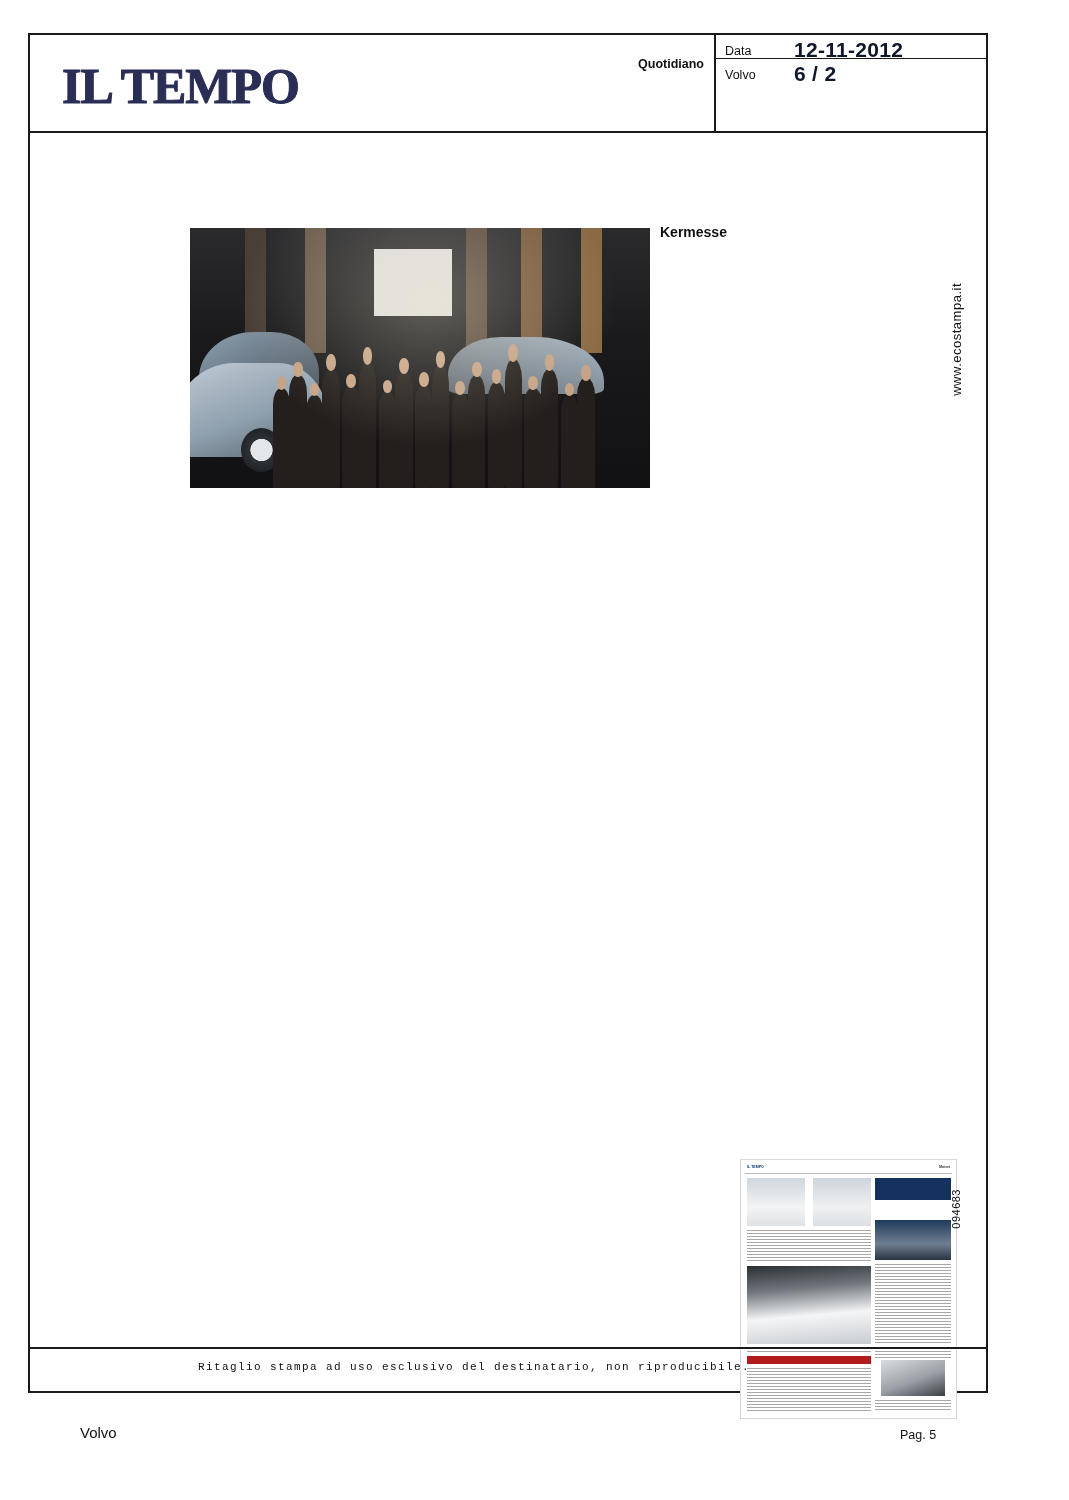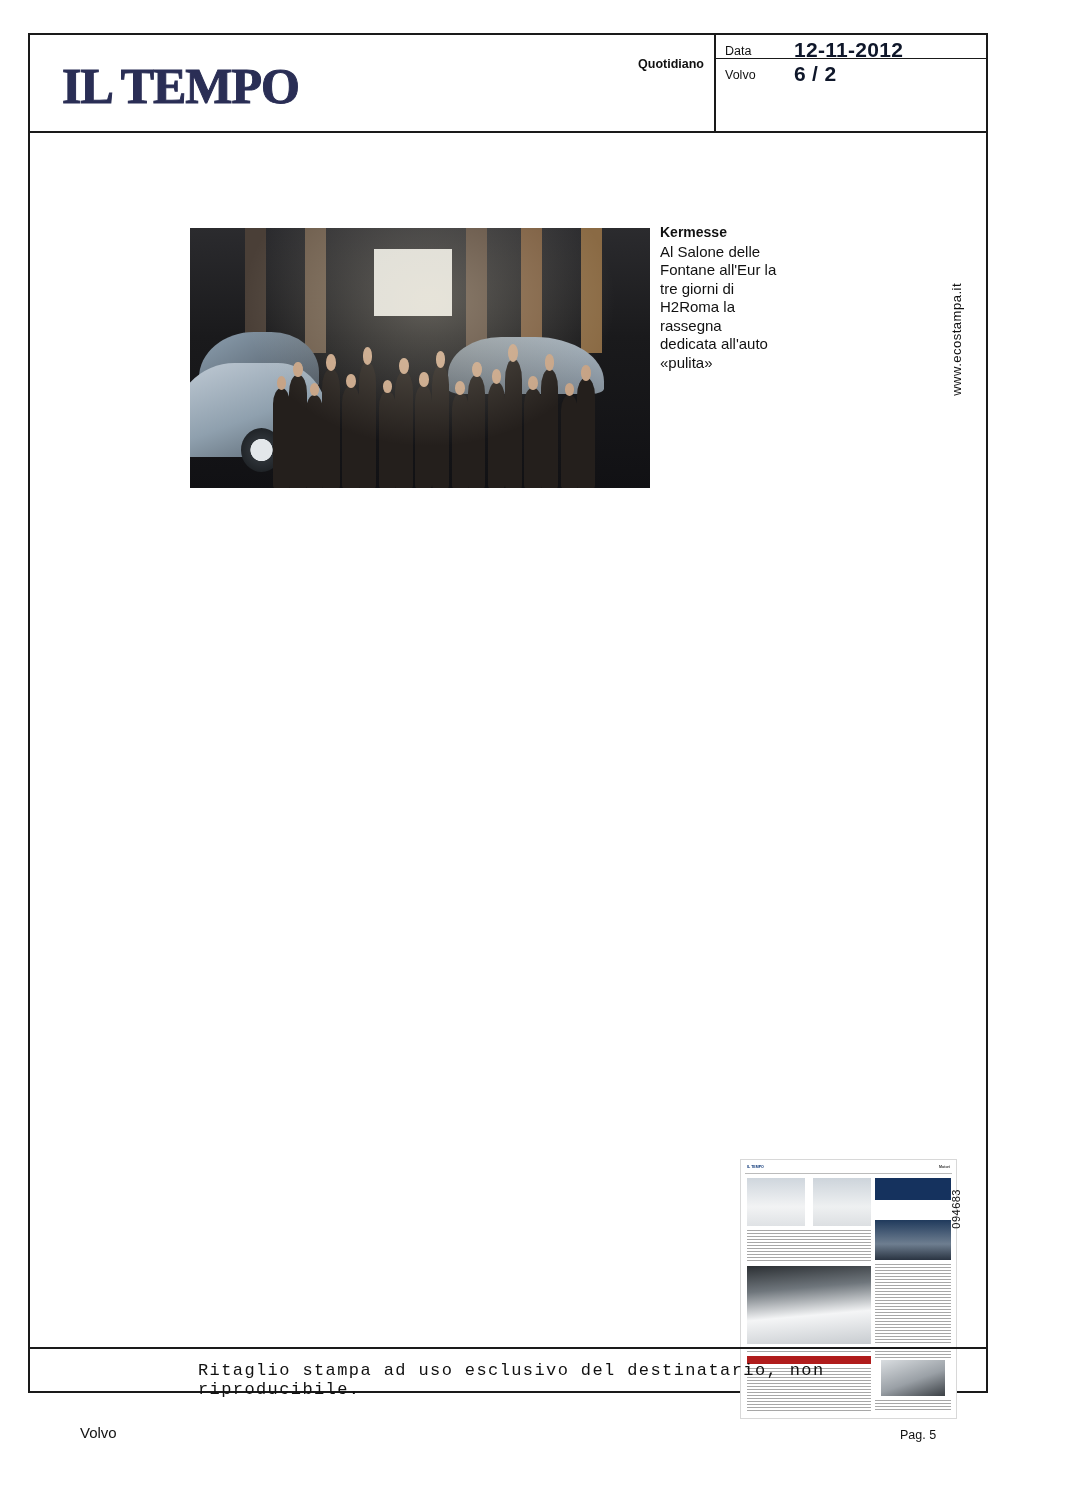--- a/index.html
+++ b/index.html
@@ -273,21 +273,21 @@
     width: 100%;
     height: 44px;
     border-top: 2px solid #1a1a1a;
     box-sizing: border-box;
   }
   .footer-note {
     position: absolute;
     left: 168px;
     top: 12px;
     font-family: "Liberation Mono", monospace;
-    font-size: 17px;
+    font-size: 11px;
     letter-spacing: 1.4px;
     color: #111;
   }
 
   
   .outside-left {
     position: absolute;
     left: 80px;
     top: 1424px;
     font-size: 15px;
@@ -358,21 +358,20 @@
         <div class="p" style="left:76%; height:62%;"></div>
         <div class="p" style="left:81%; height:74%;"></div>
         <div class="p" style="left:87%; height:58%;"></div>
         <div class="p" style="left:92%; height:68%;"></div>
       </div>
       <div class="glow"></div>
     </div>
 
     <div class="caption">
       <span class="ktitle">Kermesse</span>
-      <span class="ctext">Al Salone delle Fontane all'Eur la tre giorni di H2Roma la rassegna dedicata all'auto «pulita»</span>
     </div>
 
     <div class="thumb">
       <div class="t-head">
         <span class="th-l">IL TEMPO</span>
         <span class="th-r">Motori</span>
       </div>
       <div class="blk imgA"></div>
       <div class="blk imgB"></div>
       <div class="blk head2"></div>

